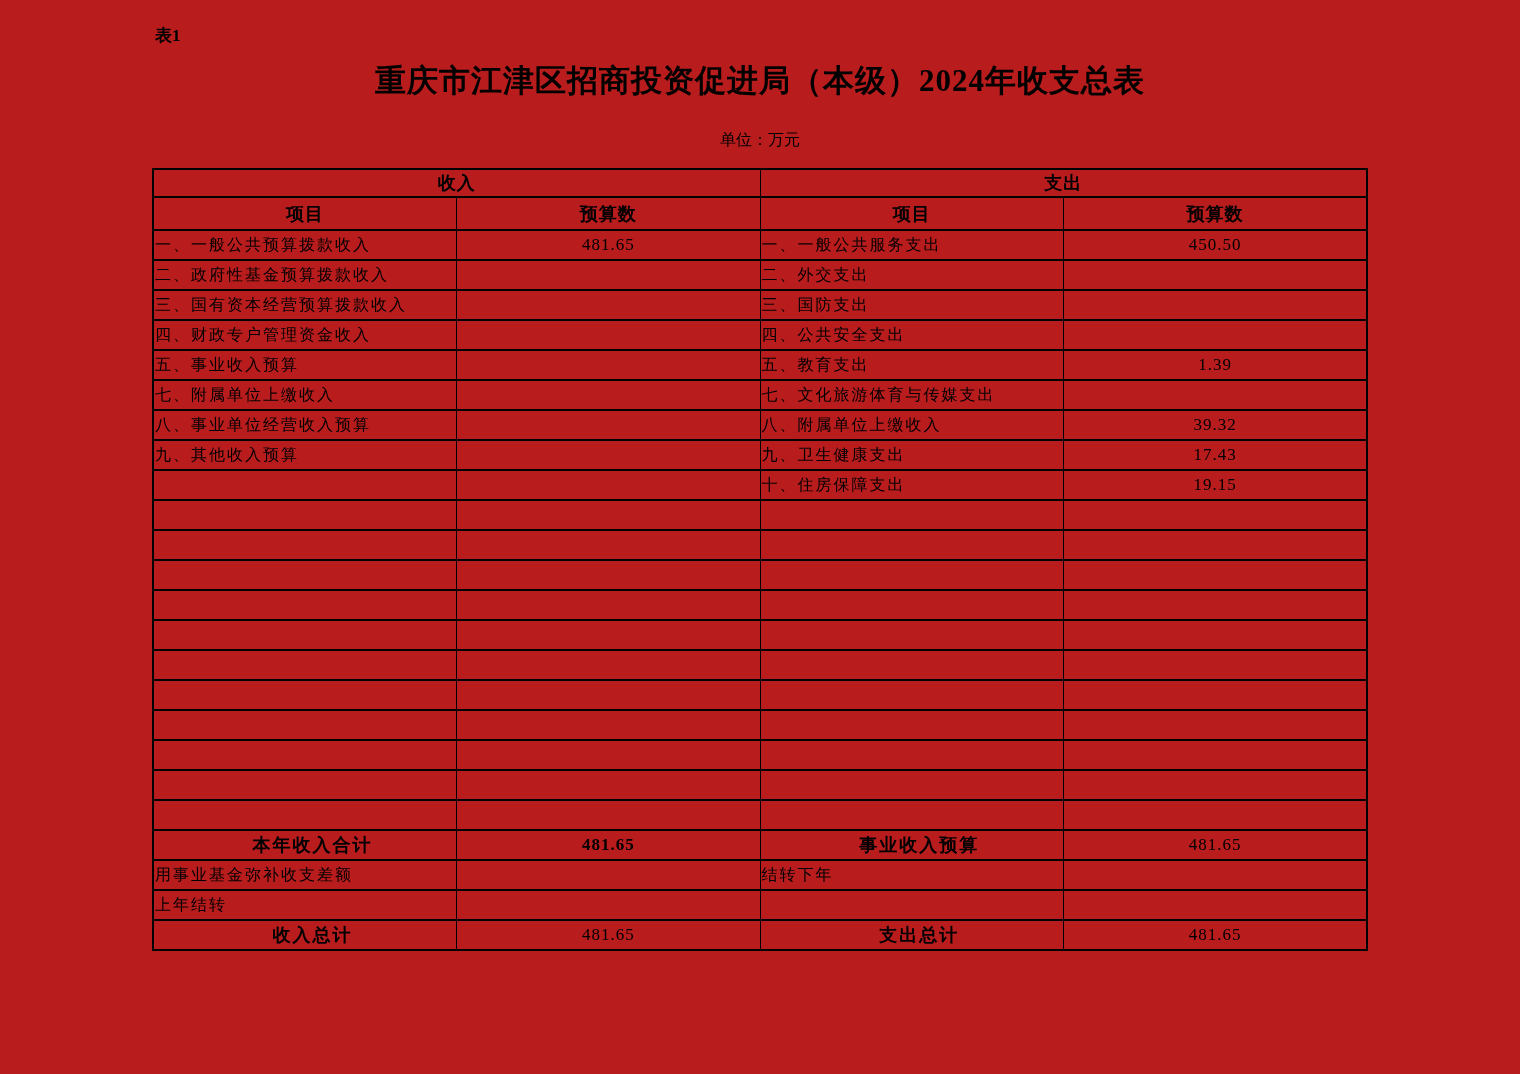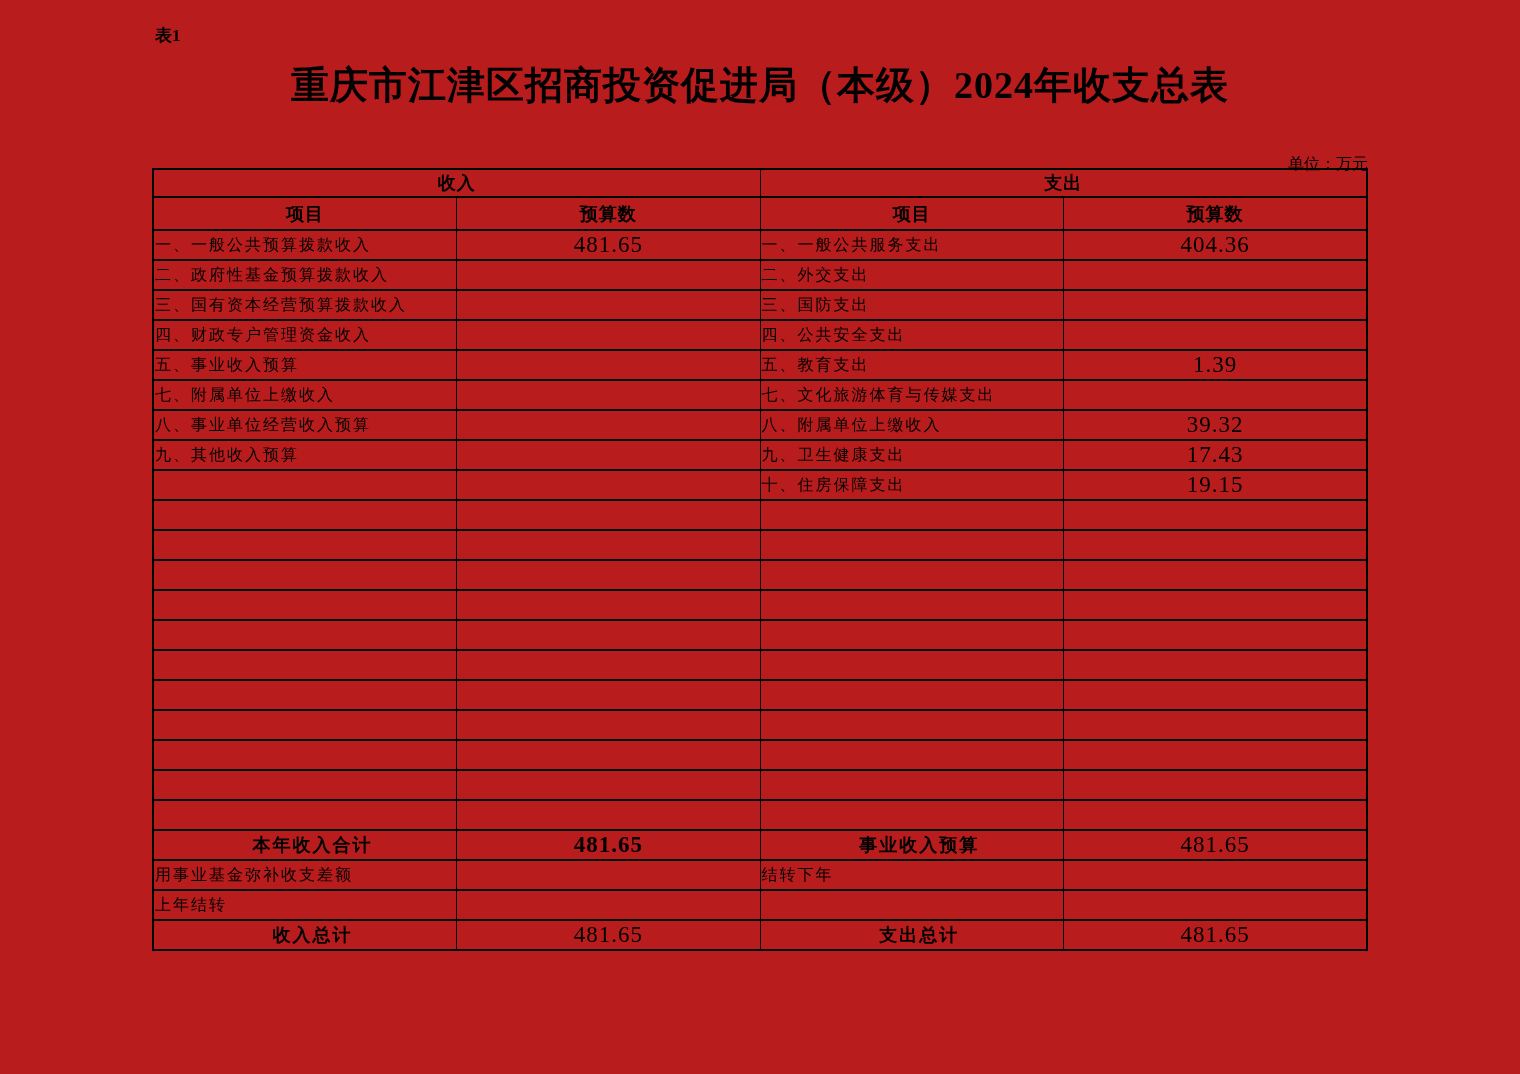--- a/index.html
+++ b/index.html
@@ -22,31 +22,31 @@
     top: 24px;
     font-size: 17px;
     font-weight: bold;
   }
   .doc-title {
     position: absolute;
     left: 152px;
     top: 60px;
     width: 1216px;
     text-align: center;
-    font-size: 38px;
+    font-size: 31px;
     font-weight: bold;
     letter-spacing: 1px;
     white-space: nowrap;
   }
   .unit-note {
     position: absolute;
     left: 152px;
-    top: 154px;
+    top: 130px;
     width: 1216px;
-    text-align: right;
+    text-align: center;
     font-size: 16px;
   }
   table.budget {
     position: absolute;
     left: 152px;
     top: 168px;
     width: 1216px;
     border-collapse: collapse;
     table-layout: fixed;
     border: 2px solid #000000;
@@ -69,21 +69,21 @@
     text-align: center;
     letter-spacing: 1px;
   }
   td.item-cell {
     text-align: left;
     font-size: 16px;
     letter-spacing: 2px;
   }
   td.value-cell {
     text-align: center;
-    font-size: 23px;
+    font-size: 17px;
     letter-spacing: 1px;
   }
   td.total-label {
     text-align: center;
     padding-left: 16px;
     font-weight: bold;
     font-size: 18px;
     letter-spacing: 2px;
   }
   td.bold-value {
@@ -118,21 +118,21 @@
         <th>预算数</th>
         <th>项目</th>
         <th>预算数</th>
       </tr>
     </thead>
     <tbody>
         <tr>
           <td class="item-cell">一、一般公共预算拨款收入</td>
           <td class="value-cell">481.65</td>
           <td class="item-cell">一、一般公共服务支出</td>
-          <td class="value-cell">404.36</td>
+          <td class="value-cell">450.50</td>
         </tr>
         <tr>
           <td class="item-cell">二、政府性基金预算拨款收入</td>
           <td class="value-cell"></td>
           <td class="item-cell">二、外交支出</td>
           <td class="value-cell"></td>
         </tr>
         <tr>
           <td class="item-cell">三、国有资本经营预算拨款收入</td>
           <td class="value-cell"></td>

